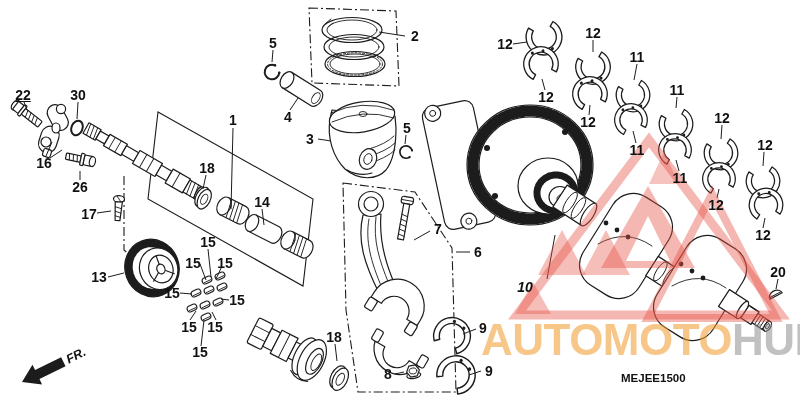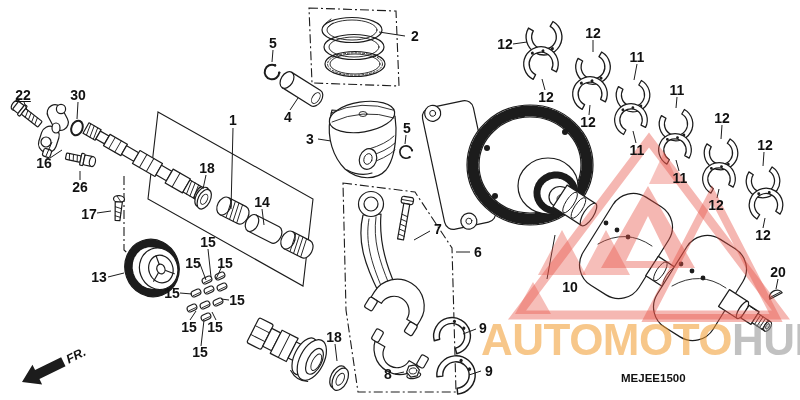--- a/index.html
+++ b/index.html
@@ -437,21 +437,21 @@
       <span class="callout" style="left: 415px; top: 36px;">2</span>
       <span class="callout" style="left: 310px; top: 139px;">3</span>
       <span class="callout" style="left: 288px; top: 117px;">4</span>
       <span class="callout" style="left: 273px; top: 43px;">5</span>
       <span class="callout" style="left: 407px; top: 128px;">5</span>
       <span class="callout" style="left: 478px; top: 252px;">6</span>
       <span class="callout" style="left: 438px; top: 229px;">7</span>
       <span class="callout" style="left: 388px; top: 374px;">8</span>
       <span class="callout" style="left: 483px; top: 328px;">9</span>
       <span class="callout" style="left: 489px; top: 371px;">9</span>
-      <span class="callout" style="left: 570px; top: 287px;">10</span>
+      <span class="callout" style="left: 525px; top: 287px; font-style: italic;">10</span>
       <span class="callout" style="left: 637px; top: 57px;">11</span>
       <span class="callout" style="left: 677px; top: 90px;">11</span>
       <span class="callout" style="left: 637px; top: 150px;">11</span>
       <span class="callout" style="left: 680px; top: 178px;">11</span>
       <span class="callout" style="left: 505px; top: 44px;">12</span>
       <span class="callout" style="left: 593px; top: 33px;">12</span>
       <span class="callout" style="left: 546px; top: 97px;">12</span>
       <span class="callout" style="left: 588px; top: 122px;">12</span>
       <span class="callout" style="left: 722px; top: 118px;">12</span>
       <span class="callout" style="left: 765px; top: 145px;">12</span>

